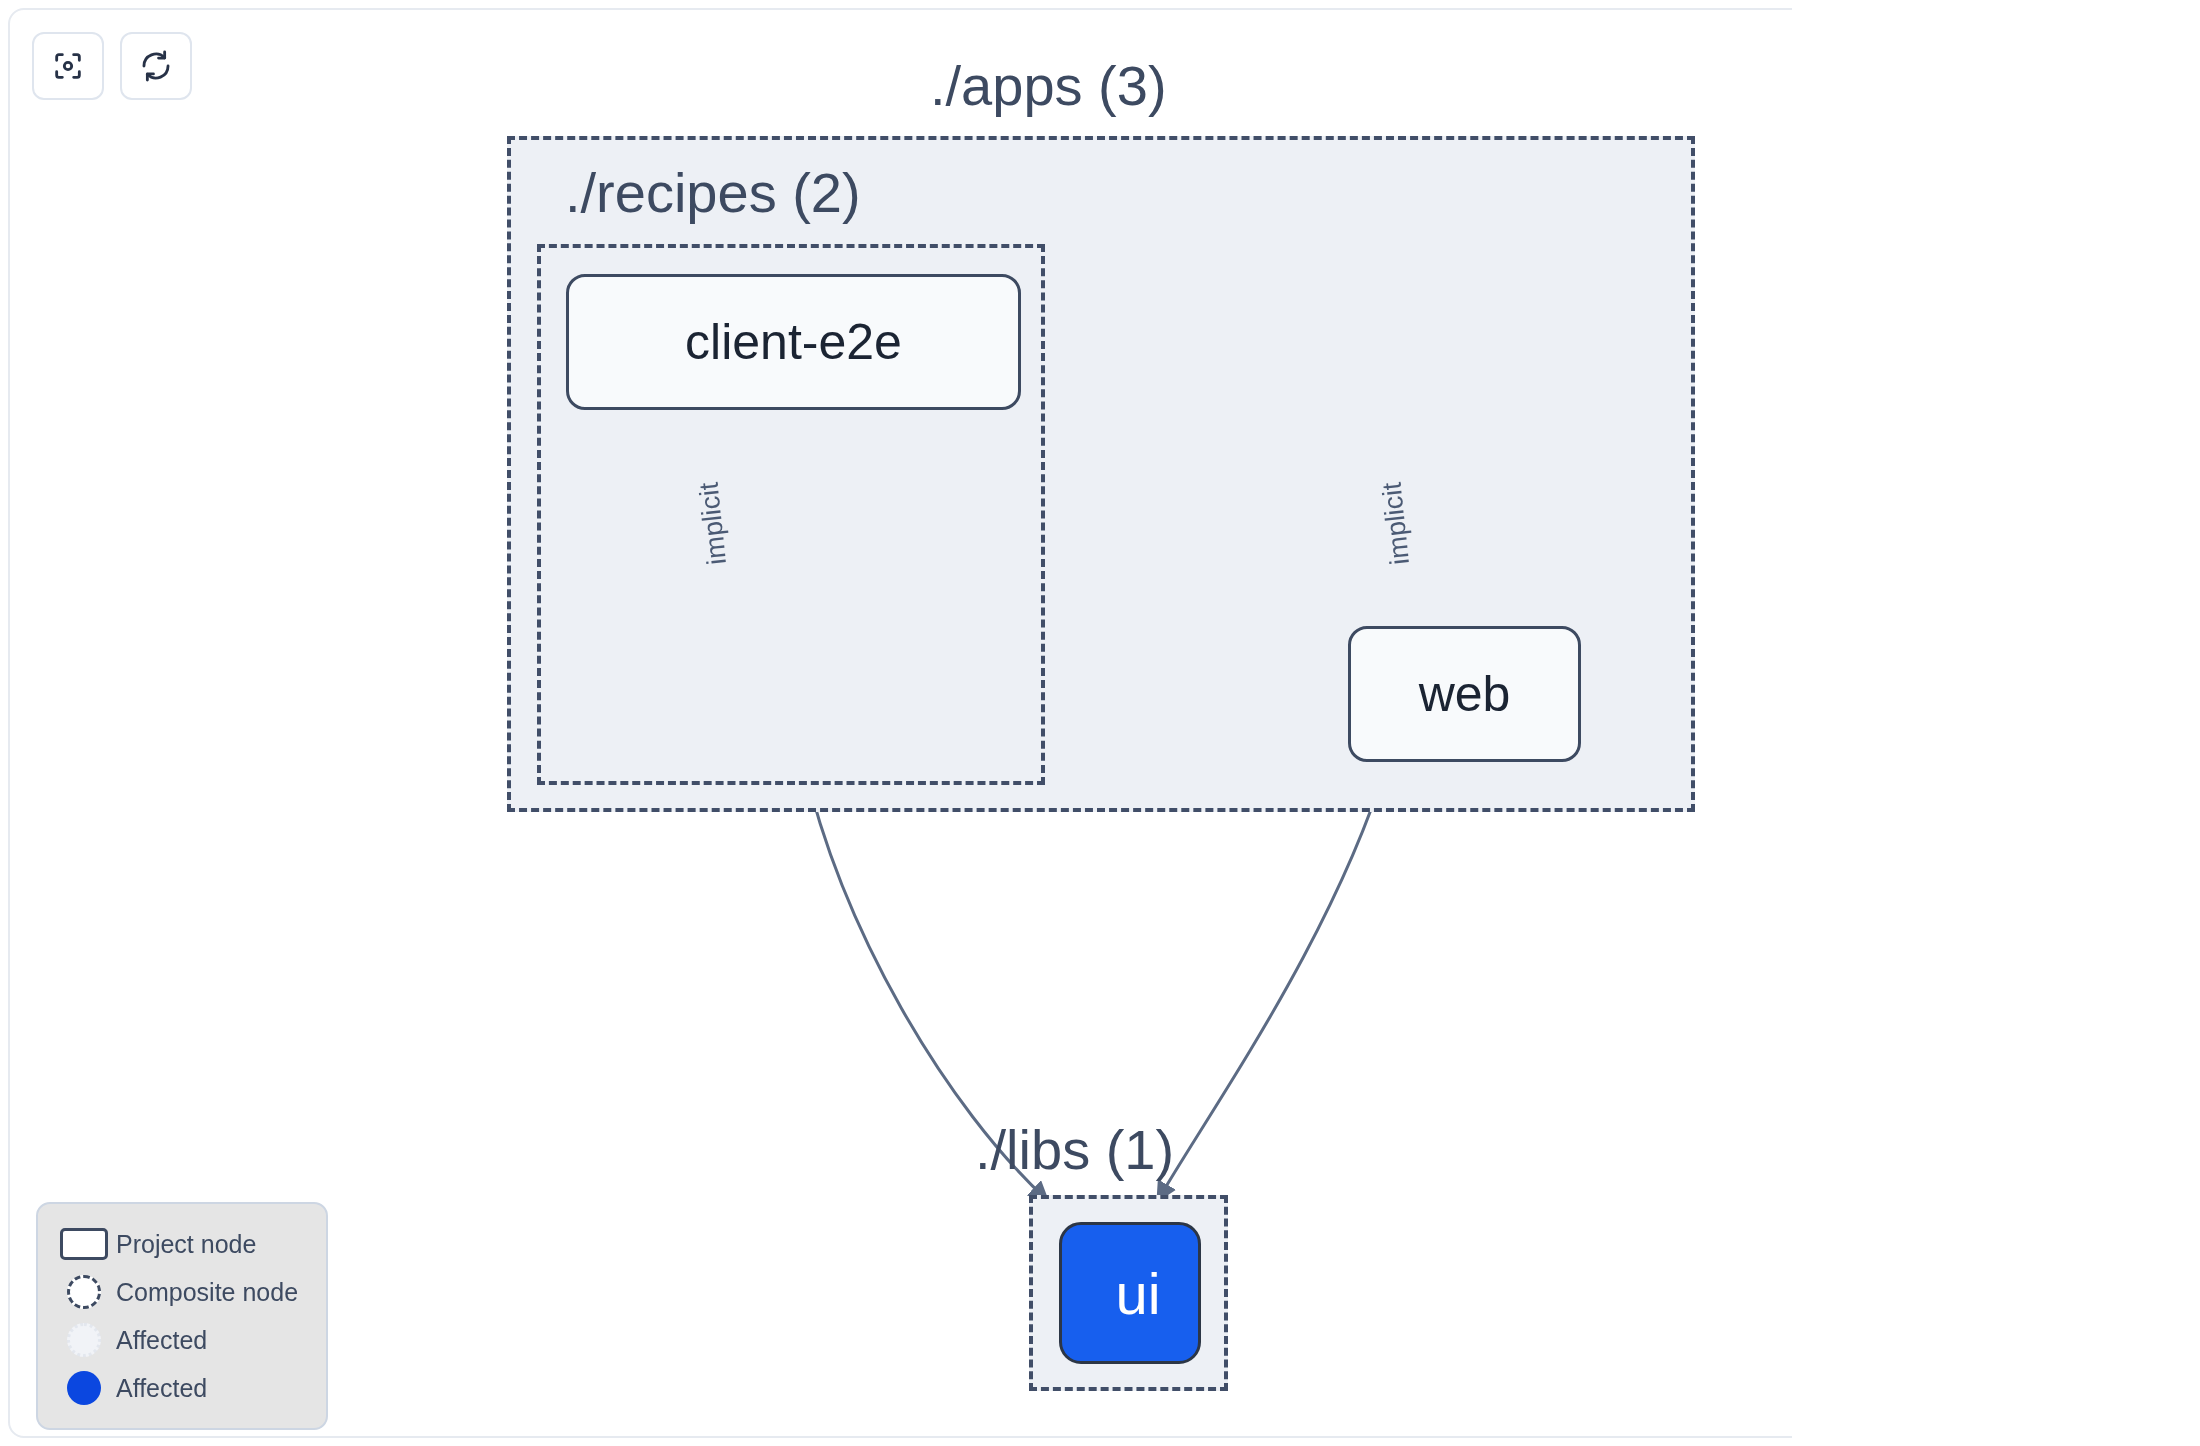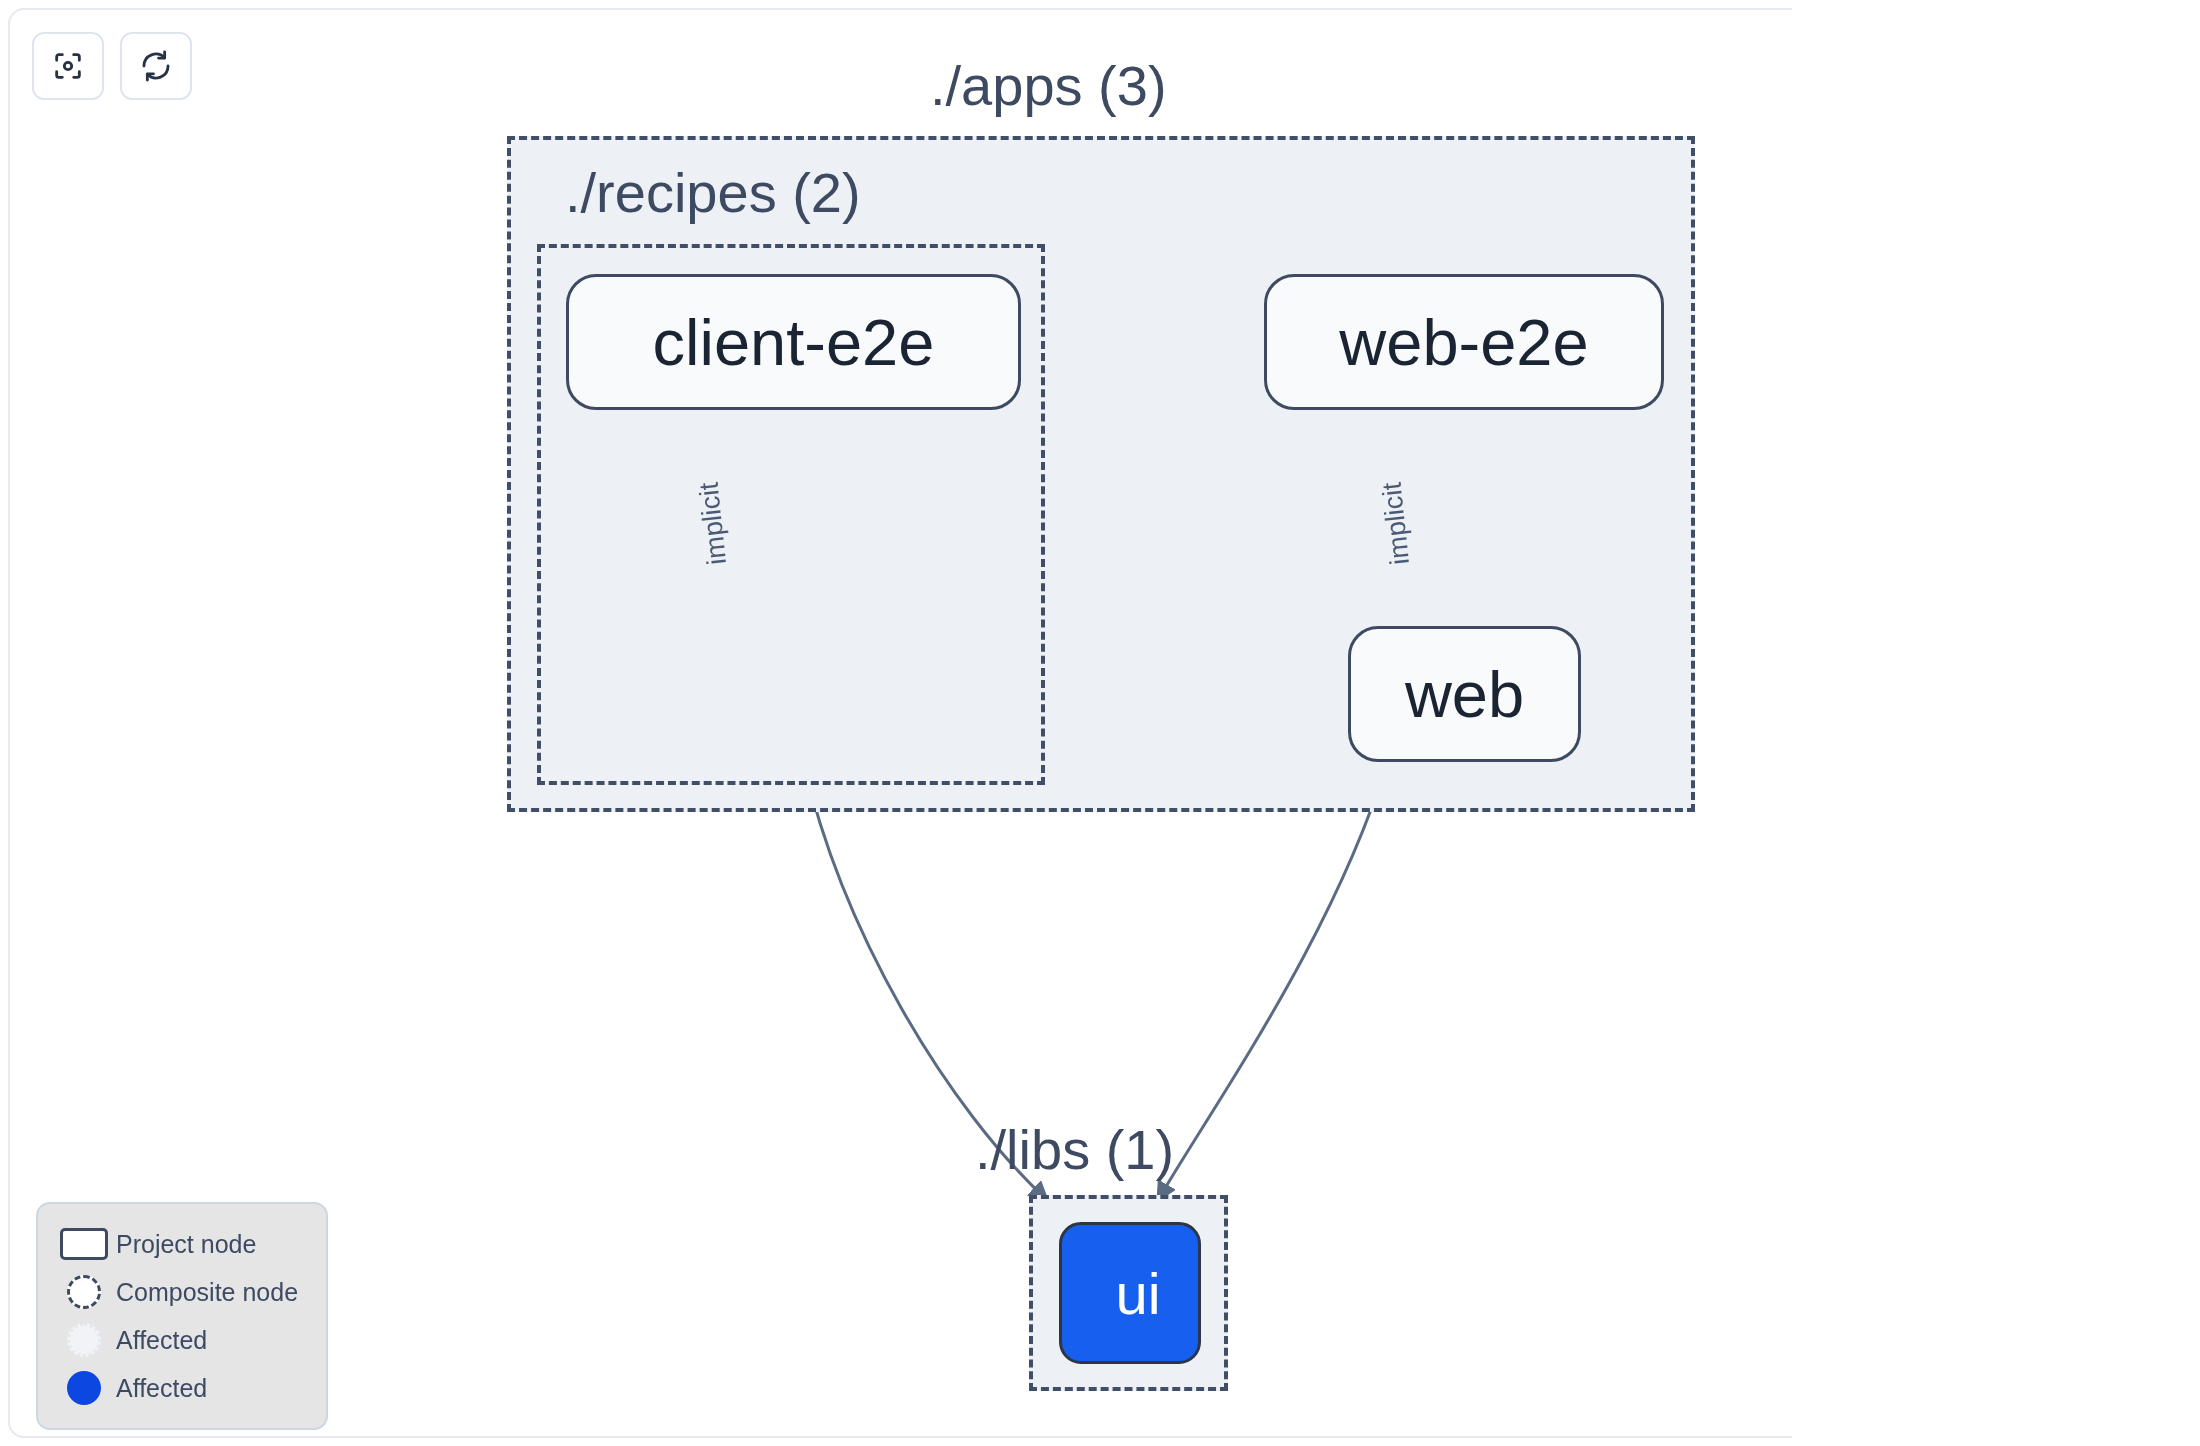--- a/index.html
+++ b/index.html
@@ -87,24 +87,24 @@
     position: absolute;
     box-sizing: border-box;
     display: flex;
     align-items: center;
     justify-content: center;
     z-index: 20;
     cursor: pointer;
   }
   .node-plain {
     border: 3px solid #3d4a61;
-    border-radius: 30px;
+    border-radius: 19px;
     background: #f8fafc;
     color: #1b2433;
-    font-size: 65px;
+    font-size: 50px;
   }
   .node-touched {
     border: 3px solid #2c3646;
     border-radius: 22px;
     background: #175fee;
     color: #ffffff;
     font-size: 58px;
   }
 
   
@@ -235,23 +235,20 @@
   <div class="group-label" style="left:930px; top:58px;">./apps (3)</div>
 
   <div class="group-label" style="left:565px; top:165px;">./recipes (2)</div>
 
   <div class="group-label" style="left:975px; top:1122px;">./libs (1)</div>
 
   <div class="node node-plain" style="left:566px; top:274px; width:455px; height:136px;">
     <span>client-e2e</span>
   </div>
 
-  <div class="node node-plain" style="left:1264px; top:274px; width:400px; height:136px;">
-    <span>web-e2e</span>
-  </div>
 
 
   <div class="node node-plain" style="left:1348px; top:626px; width:233px; height:136px;">
     <span>web</span>
   </div>
 
   <div class="node node-touched" style="left:1059px; top:1222px; width:142px; height:142px;padding-left:16px;">
     <span>ui</span>
   </div>
 

